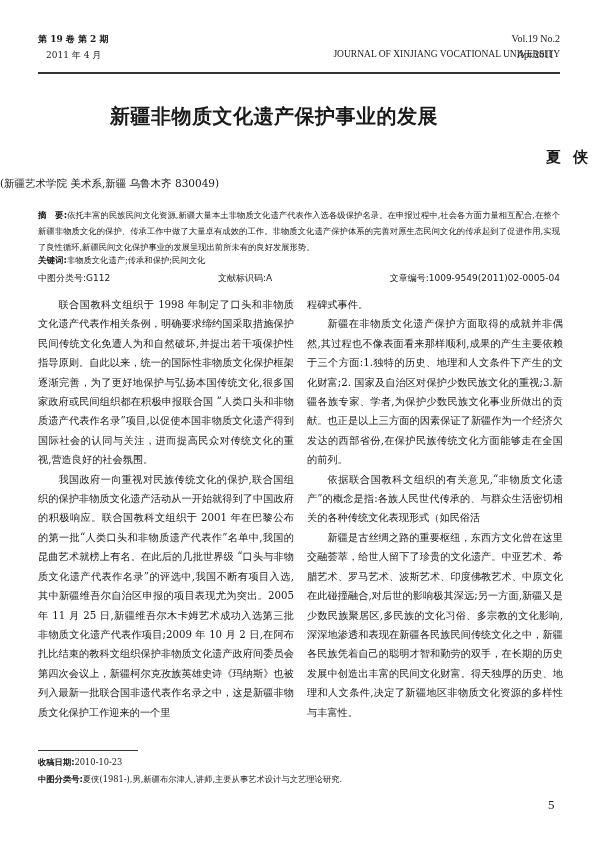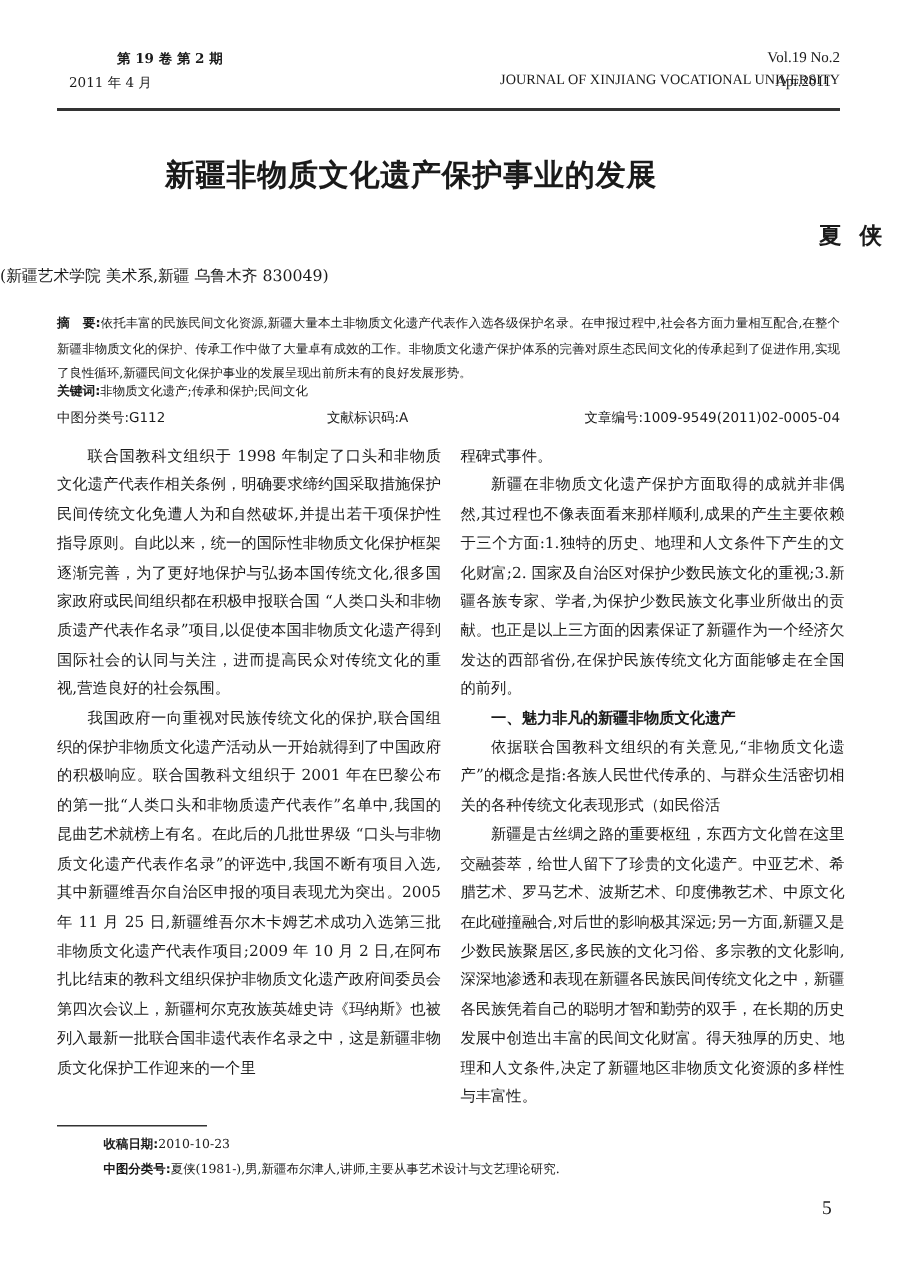--- a/index.html
+++ b/index.html
@@ -1,20 +1,20 @@
 <!DOCTYPE html>
 <html><head>
 <meta charset="utf-8">
 <style>
   html, body { margin: 0; padding: 0; background: #ffffff; }
   body { width: 600px; height: 850px; position: relative; overflow: hidden; color: #1a1a1a;
          font-family: "DejaVu Serif", "Liberation Serif", serif; }
   .hdr { position: absolute; top: 33px; left: 38px; width: 522px; height: 34px; }
   .hdr .l1, .hdr .l2, .hdr .c1, .hdr .c2, .hdr .r1, .hdr .r2 { position: absolute; font-size: 9px; white-space: nowrap; }
-  .hdr .l1 { left: 0; top: 0; font-weight: bold; margin-left: 40px; }
+  .hdr .l1 { left: 0; top: 0; font-weight: bold; }
   .hdr .l2 { left: 8px; top: 16px; }
   .hdr .c1 { left: 0; right: 0; text-align: center; top: 0; letter-spacing: 3px; }
   .hdr .c2 { left: 0; right: 0; text-align: right; top: 16px; font-family: "Liberation Serif", serif; font-size: 9.5px; }
   .hdr .r1 { right: 0; top: 0; font-family: "Liberation Serif", serif; font-size: 10px; }
   .hdr .r2 { right: 6px; top: 16px; font-family: "Liberation Serif", serif; font-size: 10px; }
   .hdr-rule { position: absolute; top: 72px; left: 38px; width: 522px; border-top: 2px solid #333; }
 
   .title { position: absolute; top: 103px; left: 0; width: 548px; text-align: center; font-size: 20px;
            font-family: "DejaVu Sans", sans-serif; font-weight: bold; letter-spacing: 0.5px; }
   .author { position: absolute; top: 148px; left: 0; width: 600px; text-align: right; font-size: 15px; letter-spacing: 12px; font-weight: bold; }
@@ -28,21 +28,21 @@
   .cls span { position: absolute; white-space: nowrap; }
 
   .col { position: absolute; top: 295px; width: 256px; font-size: 10.2px; line-height: 19.4px; text-align: justify; }
   .col.left { left: 38px; }
   .col.right { left: 307px; }
   .col p { margin: 0; }
   .col p.ind { text-indent: 2em; }
   .col h3 { margin: 0; font-size: 10.2px; font-family: "DejaVu Sans", sans-serif; font-weight: bold; text-indent: 2em; }
 
   .fn-rule { position: absolute; top: 750px; left: 38px; width: 100px; border-top: 1px solid #333; }
-  .fn { position: absolute; left: 38px; width: 522px; font-size: 8.3px; white-space: nowrap; margin-left: 31px; }
+  .fn { position: absolute; left: 38px; width: 522px; font-size: 8.3px; white-space: nowrap; }
   .fn b { font-family: "DejaVu Sans", sans-serif; }
   .pgno { position: absolute; top: 797px; left: 548px; font-size: 13px; font-family: "Liberation Serif", serif; }
 </style>
 </head>
 <body>
 
 <div class="hdr">
   <span class="l1">第 19 卷 第 2 期</span>
   <span class="l2">2011 年 4 月</span>
   <span class="c2">JOURNAL OF XINJIANG VOCATIONAL UNIVERSITY</span>
@@ -68,21 +68,20 @@
 </div>
 
 <div class="col left">
   <p class="ind">联合国教科文组织于 1998 年制定了口头和非物质文化遗产代表作相关条例，明确要求缔约国采取措施保护民间传统文化免遭人为和自然破坏,并提出若干项保护性指导原则。自此以来，统一的国际性非物质文化保护框架逐渐完善，为了更好地保护与弘扬本国传统文化,很多国家政府或民间组织都在积极申报联合国 “人类口头和非物质遗产代表作名录”项目,以促使本国非物质文化遗产得到国际社会的认同与关注，进而提高民众对传统文化的重视,营造良好的社会氛围。</p>
   <p class="ind">我国政府一向重视对民族传统文化的保护,联合国组织的保护非物质文化遗产活动从一开始就得到了中国政府的积极响应。联合国教科文组织于 2001 年在巴黎公布的第一批“人类口头和非物质遗产代表作”名单中,我国的昆曲艺术就榜上有名。在此后的几批世界级 “口头与非物质文化遗产代表作名录”的评选中,我国不断有项目入选,其中新疆维吾尔自治区申报的项目表现尤为突出。2005 年 11 月 25 日,新疆维吾尔木卡姆艺术成功入选第三批非物质文化遗产代表作项目;2009 年 10 月 2 日,在阿布扎比结束的教科文组织保护非物质文化遗产政府间委员会第四次会议上，新疆柯尔克孜族英雄史诗《玛纳斯》也被列入最新一批联合国非遗代表作名录之中，这是新疆非物质文化保护工作迎来的一个里</p>
 </div>
 
 <div class="col right">
   <p>程碑式事件。</p>
   <p class="ind">新疆在非物质文化遗产保护方面取得的成就并非偶然,其过程也不像表面看来那样顺利,成果的产生主要依赖于三个方面:1.独特的历史、地理和人文条件下产生的文化财富;2. 国家及自治区对保护少数民族文化的重视;3.新疆各族专家、学者,为保护少数民族文化事业所做出的贡献。也正是以上三方面的因素保证了新疆作为一个经济欠发达的西部省份,在保护民族传统文化方面能够走在全国的前列。</p>
-  <h3>一、魅力非凡的新疆非物质文化遗产</h3>
   <p class="ind">依据联合国教科文组织的有关意见,“非物质文化遗产”的概念是指:各族人民世代传承的、与群众生活密切相关的各种传统文化表现形式（如民俗活</p>
   <p class="ind">新疆是古丝绸之路的重要枢纽，东西方文化曾在这里交融荟萃，给世人留下了珍贵的文化遗产。中亚艺术、希腊艺术、罗马艺术、波斯艺术、印度佛教艺术、中原文化在此碰撞融合,对后世的影响极其深远;另一方面,新疆又是少数民族聚居区,多民族的文化习俗、多宗教的文化影响,深深地渗透和表现在新疆各民族民间传统文化之中，新疆各民族凭着自己的聪明才智和勤劳的双手，在长期的历史发展中创造出丰富的民间文化财富。得天独厚的历史、地理和人文条件,决定了新疆地区非物质文化资源的多样性与丰富性。</p>
 </div>
 
 <div class="fn-rule"></div>
 <div class="fn" style="top:757px">
   <b>收稿日期:</b><span>2010-10-23</span>
 </div>
 <div class="fn" style="top:774px">
   <b>中图分类号:</b><span>夏侠(1981-),男,新疆布尔津人,讲师,主要从事艺术设计与文艺理论研究.</span>

